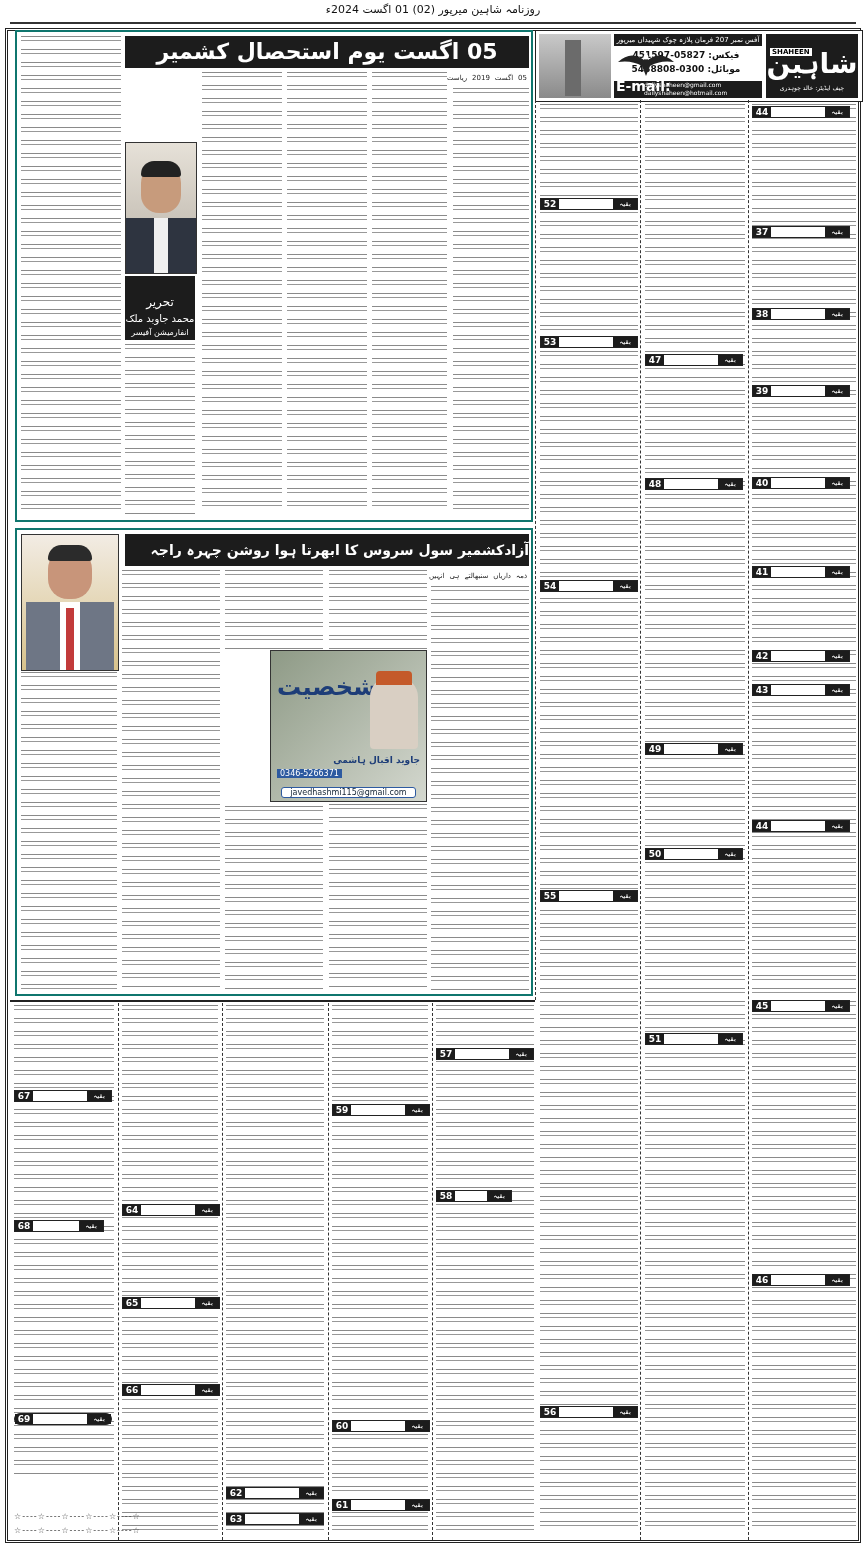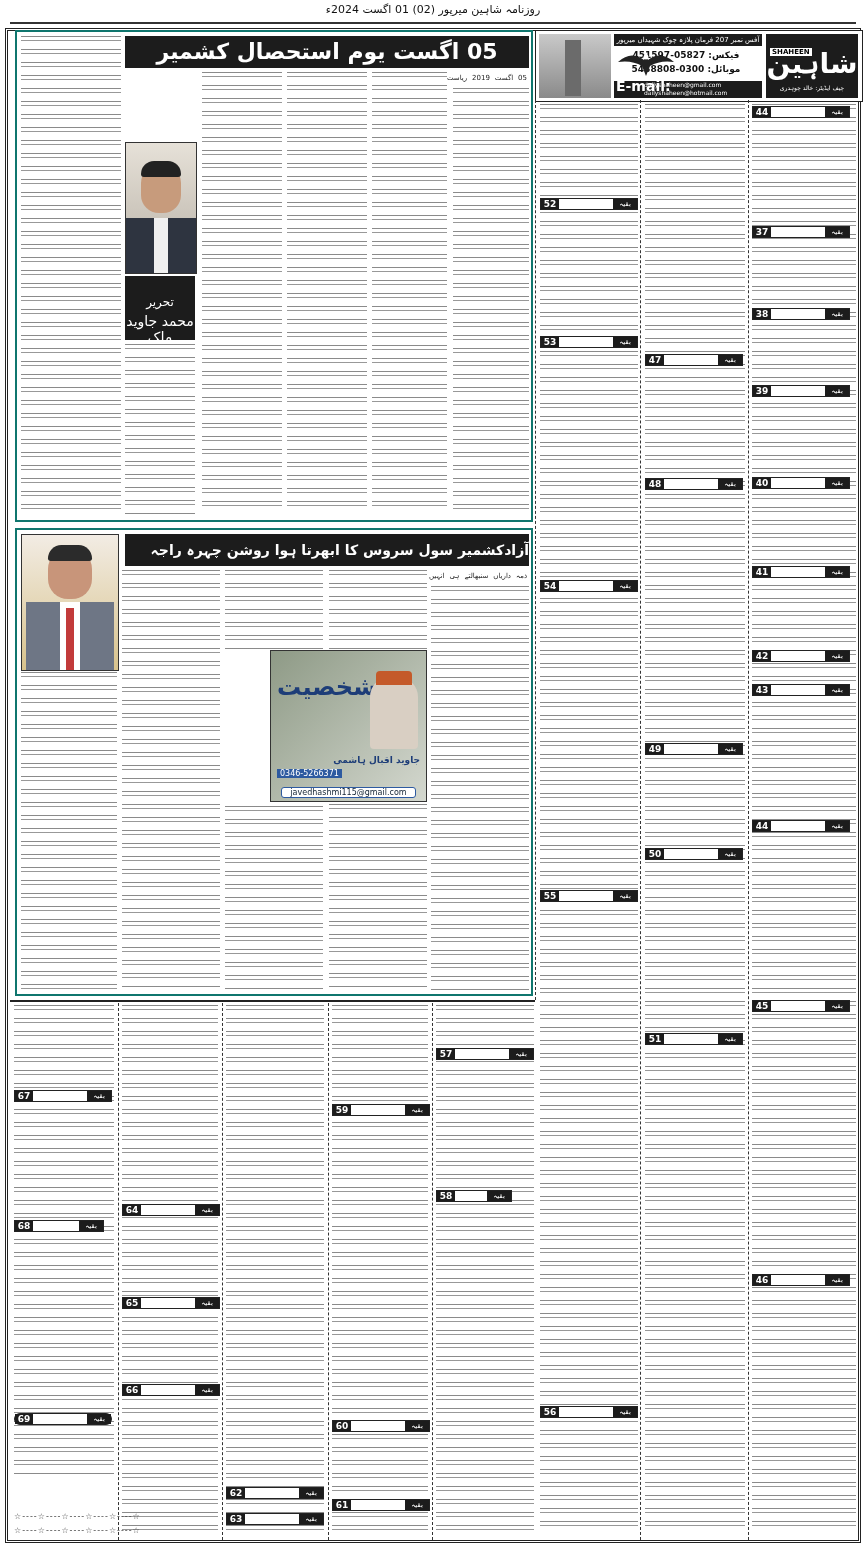--- a/index.html
+++ b/index.html
@@ -78,21 +78,21 @@
 <div class="article" style="left:15px;top:30px;width:518px;height:492px;">
   <div class="headline" style="left:108px;top:4px;width:404px;height:32px;font-size:22px;line-height:32px;">05 اگست یوم استحصال کشمیر</div>
   <div class="photo" style="left:108px;top:110px;width:70px;height:130px;background:linear-gradient(#e6e1d8,#b7b0a5);">
     <div style="position:absolute;left:15px;top:22px;width:40px;height:48px;background:#c79b7c;border-radius:18px;"></div>
     <div style="position:absolute;left:15px;top:18px;width:40px;height:16px;background:#222;border-radius:18px 18px 4px 4px;"></div>
     <div style="position:absolute;left:0;bottom:0;width:70px;height:55px;background:#2e3440;"></div>
     <div style="position:absolute;left:28px;bottom:0;width:14px;height:55px;background:#f0f0f0;"></div>
   </div>
   <div class="byline" style="left:108px;top:244px;width:70px;height:64px;">
     <div style="font-size:12px;margin-top:19px;">تحریر</div>
-    <div style="font-size:14px;margin-top:4px;">محمد جاوید ملک</div>
+    <div style="font-size:10px;margin-top:4px;">محمد جاوید ملک</div>
     <div style="font-size:8px;margin-top:4px;">انفارمیشن آفیسر میرپور</div>
   </div>
   <div class="col-text" style="right:4px;top:40px;width:80px;height:14px;">05 اگست 2019 ریاست جموں و کشمیر</div>
   <div class="textfill" style="left:4px;top:4px;width:100px;height:478px;"></div>
   <div class="textfill" style="left:185px;top:40px;width:80px;height:440px;"></div>
   <div class="textfill" style="left:270px;top:40px;width:80px;height:440px;"></div>
   <div class="textfill" style="left:355px;top:40px;width:75px;height:440px;"></div>
   <div class="textfill" style="left:436px;top:56px;width:76px;height:424px;"></div>
   <div class="textfill" style="left:108px;top:312px;width:70px;height:170px;"></div>
 </div>

